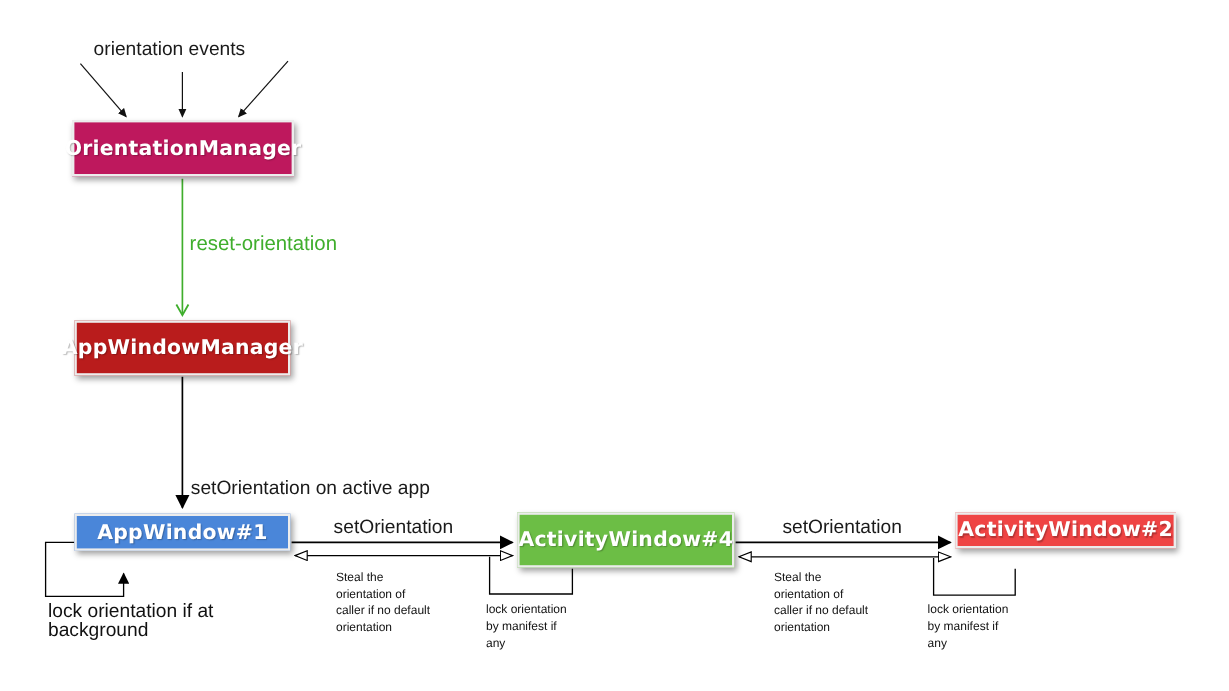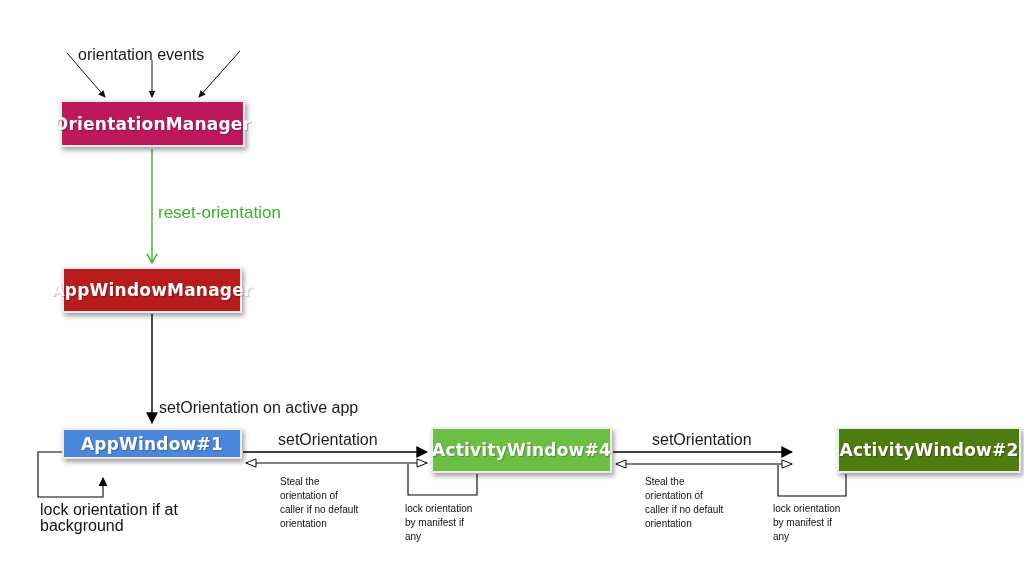--- a/index.html
+++ b/index.html
@@ -92,33 +92,33 @@
     <line x1="613" y1="452" x2="792" y2="452" stroke="#000000" stroke-width="1.4" marker-end="url(#mSolid)"></line>
     <line x1="616" y1="464" x2="792" y2="464" stroke="#000000" stroke-width="1.1" marker-start="url(#mHollow)" marker-end="url(#mHollow)"></line>
 
     <path d="M62,452 L38,452 L38,497 L103,497 L103,478" fill="none" stroke="#000000" stroke-width="1.1" marker-end="url(#mSolid)"></path>
 
     <path d="M408,464 L408,495 L477,495 L477,474" fill="none" stroke="#000000" stroke-width="1.1"></path>
 
     <path d="M778,465 L778,496 L846,496 L846,474" fill="none" stroke="#000000" stroke-width="1.1"></path>
   </svg>
 
-  <div class="edge-label" style="left:78px; top:33px;margin-top:13px;">orientation events</div>
+  <div class="edge-label" style="left:78px; top:33px;">orientation events</div>
 
   <div class="node" style="left: 60px; top: 100px; width: 185px; height: 47px; background-color: #be185d;">OrientationManager</div>
 
   <div class="node" style="left: 62px; top: 267px; width: 180px; height: 46px; background-color: #b91c1c;">AppWindowManager</div>
 
   <div class="node" style="left: 62px; top: 428px; width: 180px; height: 31px; background-color: rgb(74, 134, 217);">AppWindow#1</div>
 
   <div class="node" style="left: 431px; top: 427px; width: 181px; height: 46px; background-color: rgb(108, 190, 69);">ActivityWindow#4</div>
 
-  <div class="node" style="left: 796px; top: 427px; width: 184px; height: 46px; background-color: #4d7c0f; margin-left: 41px;">ActivityWindow#2</div>
+  <div class="node" style="left: 796px; top: 427px; width: 184px; height: 30px; background-color: #ef4444;">ActivityWindow#2</div>
 
-  <div class="edge-label green" style="left:158px; top:203px; font-size:17px;">reset-orientation</div>
+  <div class="edge-label green" style="left:158px; top:193px; font-size:17px;">reset-orientation</div>
 
   <div class="edge-label" style="left:159px; top:363px;margin-top:36px;">setOrientation on active app</div>
 
   <div class="edge-label" style="left:278px; top:431px;">setOrientation</div>
 
   <div class="edge-label" style="left:652px; top:431px;">setOrientation</div>
 
   <div class="small-note bg" style="left:40px; top:502px;">lock orientation if at
 background</div>
 

